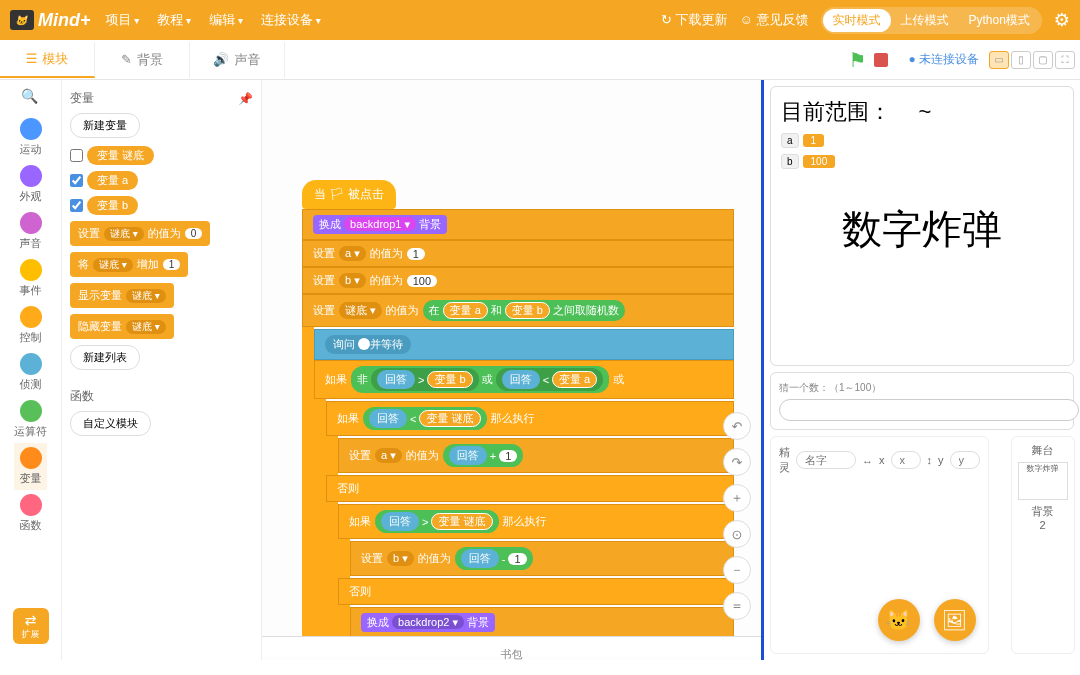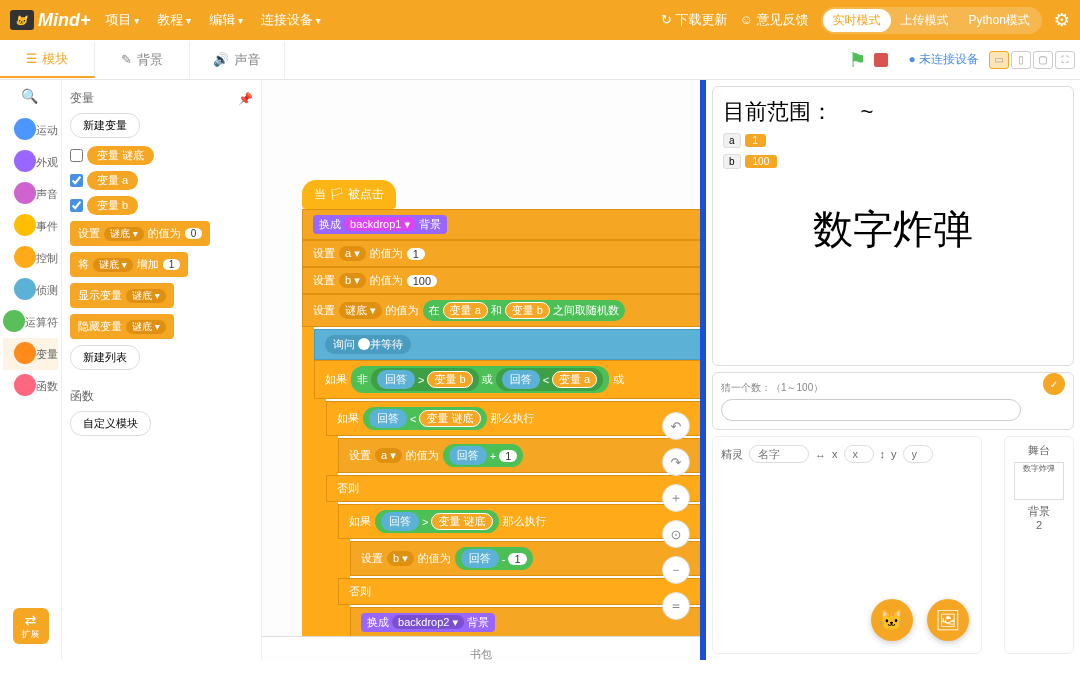--- a/index.html
+++ b/index.html
@@ -33,21 +33,21 @@
 .view-btns { display: flex; gap: 2px; margin-right: 5px; }
 .view-btn { width: 20px; height: 18px; border: 1px solid #ccc; border-radius: 3px; cursor: pointer; display: flex; align-items: center; justify-content: center; font-size: 10px; color: #999; background: #fff; }
 .view-btn.active { background: #ffe4b5; border-color: #f5a623; }
 
 
 .main { display: flex; height: 580px; }
 
 
 .cat-rail { width: 62px; padding: 8px 0; display: flex; flex-direction: column; align-items: center; gap: 4px; border-right: 1px solid #eee; }
 .search-icon { color: #bbb; font-size: 14px; margin-bottom: 6px; cursor: pointer; }
-.cat { display: flex; align-items: center; cursor: pointer; padding: 4px 0; width: 100%; justify-content: flex-end; }
+.cat { display: flex; flex-direction: column; align-items: center; cursor: pointer; padding: 4px 0; width: 100%; justify-content: flex-end; }
 .cat .dot { width: 22px; height: 22px; border-radius: 50%; margin-bottom: 2px; }
 .cat.active { background: #fef4e6; }
 .cat span { font-size: 11px; color: #666; }
 .ext-btn { margin-top: auto; margin-bottom: 8px; width: 36px; height: 36px; background: #f5a623; border-radius: 6px; display: flex; flex-direction: column; align-items: center; justify-content: center; color: #fff; cursor: pointer; font-size: 9px; }
 
 
 .palette { width: 200px; padding: 10px 8px; border-right: 1px solid #eee; overflow-y: auto; }
 .pal-header { display: flex; align-items: center; justify-content: space-between; color: #666; font-size: 12px; margin-bottom: 6px; }
 .pin-icon { color: #ccc; cursor: pointer; }
 .pal-btn { background: #fff; border: 1px solid #ddd; border-radius: 12px; padding: 4px 12px; font-size: 11px; cursor: pointer; margin-bottom: 8px; display: inline-block; }
@@ -70,21 +70,21 @@
 .sb .orange-pill { background: #f5a623; border: 1px solid #fff; border-radius: 10px; padding: 0 6px; }
 .sb .green { background: #4cbf56; border-radius: 12px; padding: 2px 6px; display: inline-flex; align-items: center; gap: 3px; }
 .sb .cyan { background: #5cb1d6; border-radius: 12px; padding: 2px 8px; }
 .sb.ctrl { background: #ffab19; padding: 5px 10px; }
 .c-wrap { border-left: 12px solid #ffab19; padding: 2px 0 2px 0; }
 .canvas-tools { position: absolute; right: 10px; bottom: 40px; display: flex; flex-direction: column; gap: 8px; }
 .tool { width: 28px; height: 28px; border: 1px solid #ddd; border-radius: 50%; background: #fff; display: flex; align-items: center; justify-content: center; color: #888; cursor: pointer; font-size: 13px; }
 .backpack-bar { position: absolute; bottom: 4px; left: 0; right: 0; height: 20px; border-top: 1px solid #ddd; text-align: center; font-size: 11px; color: #888; padding-top: 10px; cursor: pointer; background: #fff; }
 
 
-.right-panel { width: 380px; display: flex; flex-direction: column; border-left: 6px solid #1d4ed8; }
+.right-panel { width: 319px; display: flex; flex-direction: column; border-left: 3px solid #1d4ed8; }
 .stage-box { border: 1px solid #ddd; margin: 6px; border-radius: 6px; padding: 10px; height: 280px; position: relative; background: #fff; }
 .stage-title { font-size: 22px; font-family: "SimSun", serif; }
 .stage-var { display: flex; align-items: center; gap: 4px; margin-top: 6px; }
 .stage-var .lbl { background: #f1f1f1; border: 1px solid #ddd; border-radius: 3px; padding: 1px 5px; font-size: 10px; }
 .stage-var .val { background: #f5a623; color: #fff; border-radius: 3px; padding: 1px 8px; font-size: 10px; }
 .stage-big { position: absolute; top: 115px; width: 100%; left: 0; text-align: center; font-size: 40px; font-family: "SimSun", serif; }
 .ask-box { border: 1px solid #ddd; margin: 0 6px; border-radius: 6px; padding: 8px; font-size: 10px; color: #888; }
 .ask-box input { width: 300px; border: 1px solid #ccc; border-radius: 12px; padding: 4px 8px; margin-top: 4px; font-size: 11px; }
 .ask-box .ok { float: right; width: 22px; height: 22px; background: #f5a623; border-radius: 50%; color: #fff; display: flex; align-items: center; justify-content: center; margin-top: -22px; cursor: pointer; }
 

